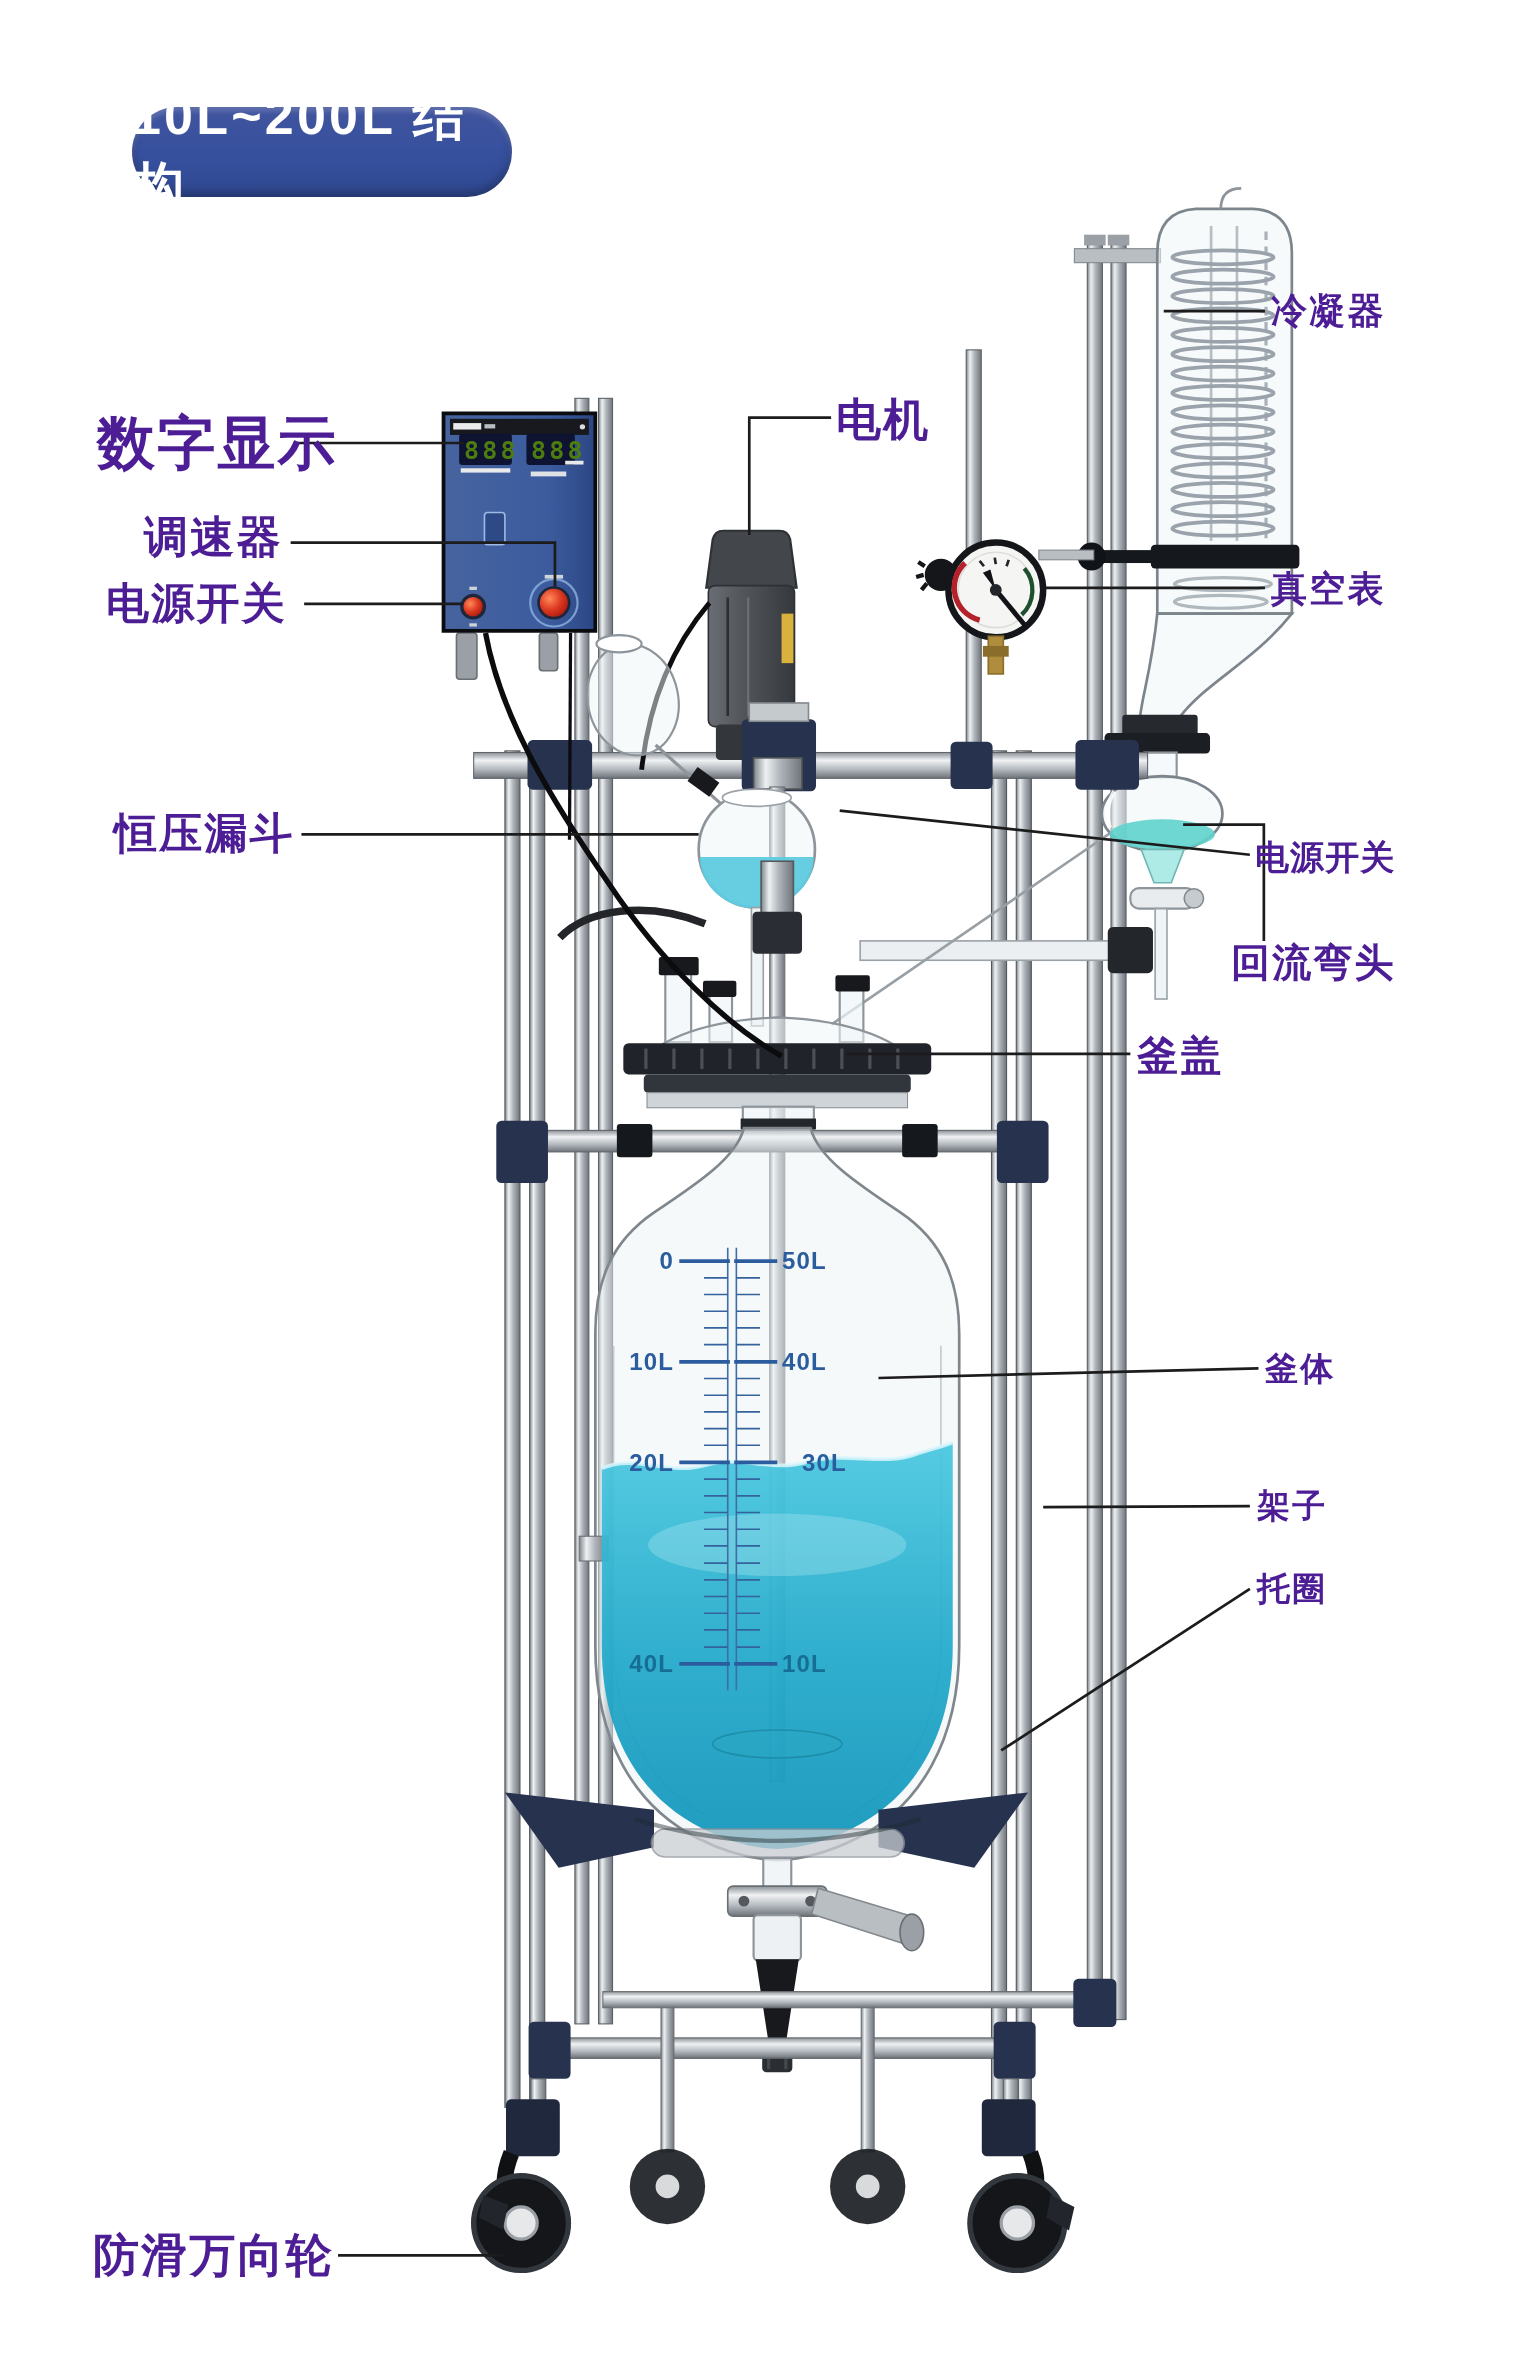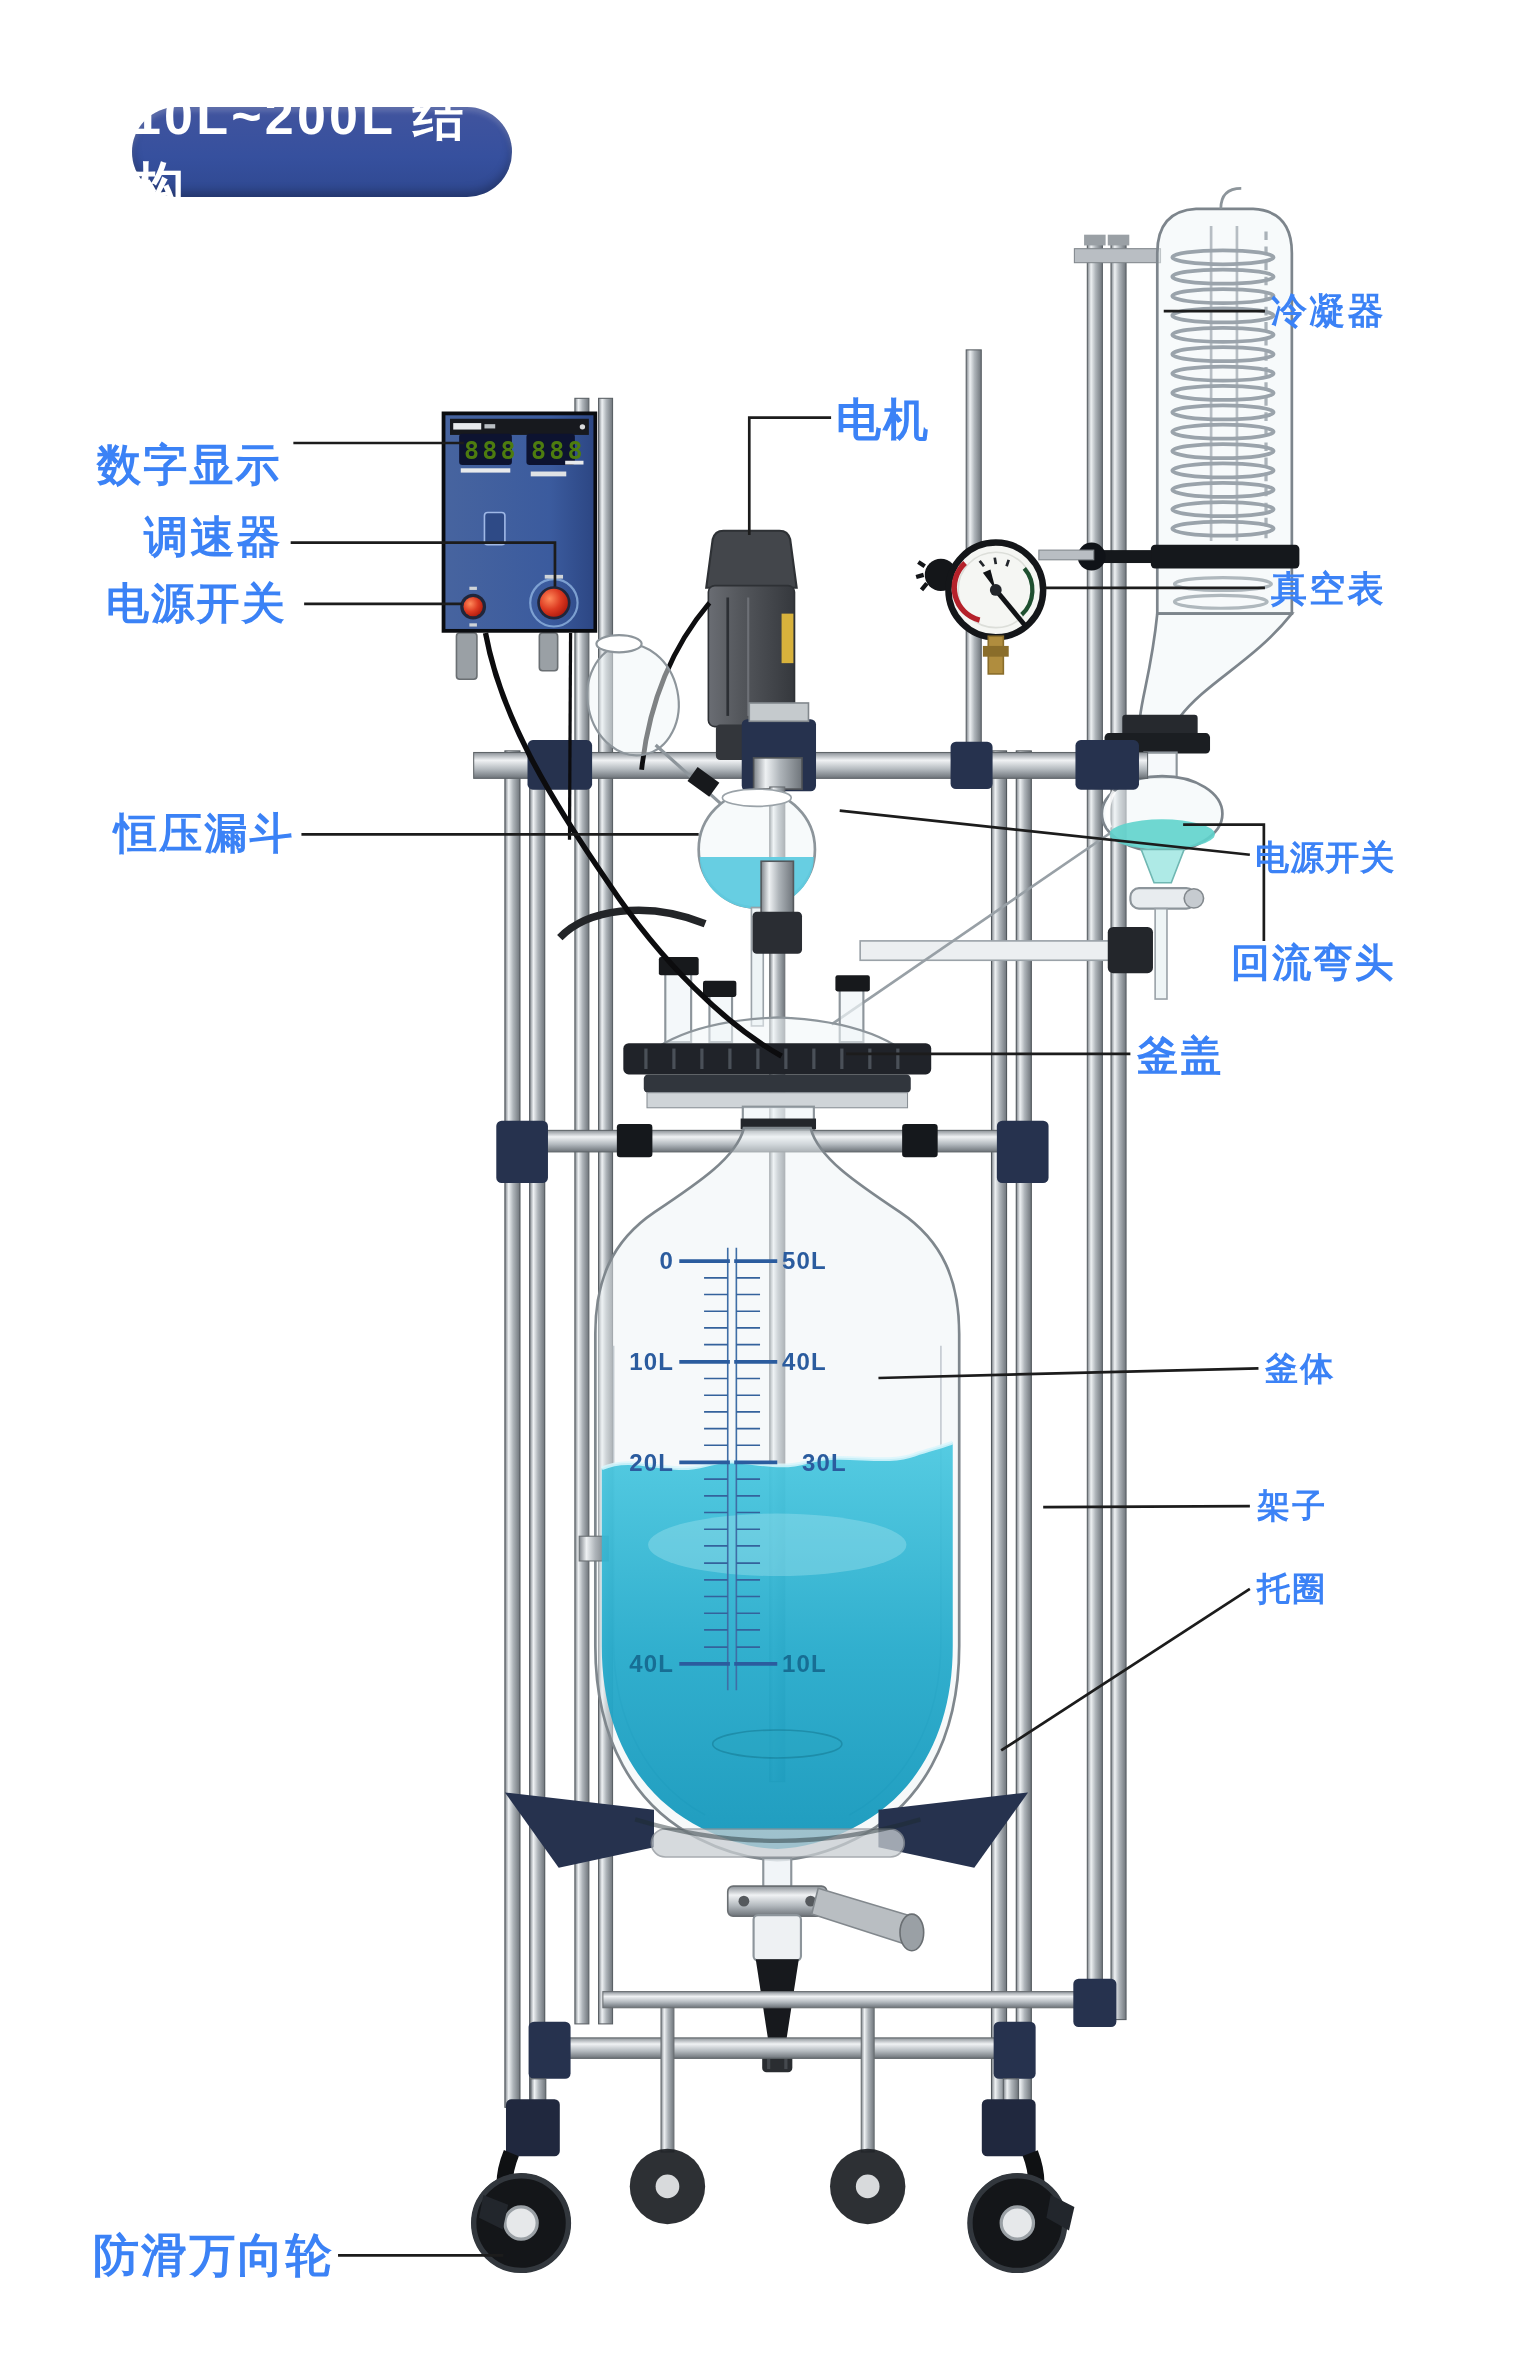--- a/index.html
+++ b/index.html
@@ -1,19 +1,19 @@
 <!DOCTYPE html>
 <html style="font-size:8.6px"><head>
 <meta charset="utf-8">
 <style>
   html,body{margin:0;padding:0;background:#ffffff;}
   body{width:1533px;height:2377px;position:relative;font-family:"Liberation Sans",sans-serif;overflow:hidden;}
   .stage{position:absolute;left:0;top:0;width:1533px;height:2377px;text-decoration:underline;}
   svg{position:absolute;left:0;top:0;}
-  .lbl{position:absolute;color:#3b82f6;font-weight:600;white-space:nowrap;transform:translateY(-50%);letter-spacing:2.2px;}
+  .lbl{position:absolute;color:#4c1d95;font-weight:600;white-space:nowrap;transform:translateY(-50%);letter-spacing:2.2px;}
   .badge{position:absolute;left:132px;top:107px;width:380px;height:90px;background:linear-gradient(180deg,#41549e,#36509e 55%,#2f4890);border-radius:45px;box-shadow:inset 0 -5.4px 9.7px rgba(0,0,0,.25), inset 0 4.3px 5.4px rgba(255,255,255,.18);display:flex;align-items:center;justify-content:center;}
   .badge span{color:#ffffff;font-size:52px;font-weight:bold;letter-spacing:3.2px;}
   .scaleLbl{position:absolute;color:#2b5c9e;font-weight:bold;font-size:24px;transform:translateY(-50%);letter-spacing:1.1px;}
   .scaleLbl.sub{color:#176e94;}
   .seg{position:absolute;color:#4d7c0f;font-family:"DejaVu Sans Mono","Liberation Mono",monospace;font-weight:bold;font-size:25px;letter-spacing:3.2px;transform:translateY(-50%);}
 </style>
 </head>
 <body>
 
 <div class="stage">
@@ -339,21 +339,21 @@
   </g>
 </svg>
 
   <div class="badge">
     <span>10L~200L 结构</span>
   </div>
 
   <div class="seg" style="left:464px;top:450px;">888</div>
   <div class="seg" style="left:531px;top:450px;">888</div>
 
-  <div class="lbl" style="left:97px;top:465px;font-size:44px;">数字显示</div>
+  <div class="lbl" style="left:97px;top:444px;font-size:58px;">数字显示</div>
   <div class="lbl" style="left:144px;top:537px;font-size:44px;">调速器</div>
   <div class="lbl" style="left:106px;top:604px;font-size:43px;">电源开关</div>
   <div class="lbl" style="left:114px;top:834px;font-size:43px;">恒压漏斗</div>
   <div class="lbl" style="left:93px;top:2256px;font-size:46px;">防滑万向轮</div>
 
   <div class="lbl" style="left:836px;top:420px;font-size:45px;">电机</div>
   <div class="lbl" style="left:1271px;top:311px;font-size:36px;">冷凝器</div>
   <div class="lbl" style="left:1271px;top:589px;font-size:36px;">真空表</div>
   <div class="lbl" style="left:1255px;top:858px;font-size:34px;letter-spacing:1.1px;">电源开关</div>
   <div class="lbl" style="left:1231px;top:963px;font-size:39px;">回流弯头</div>

